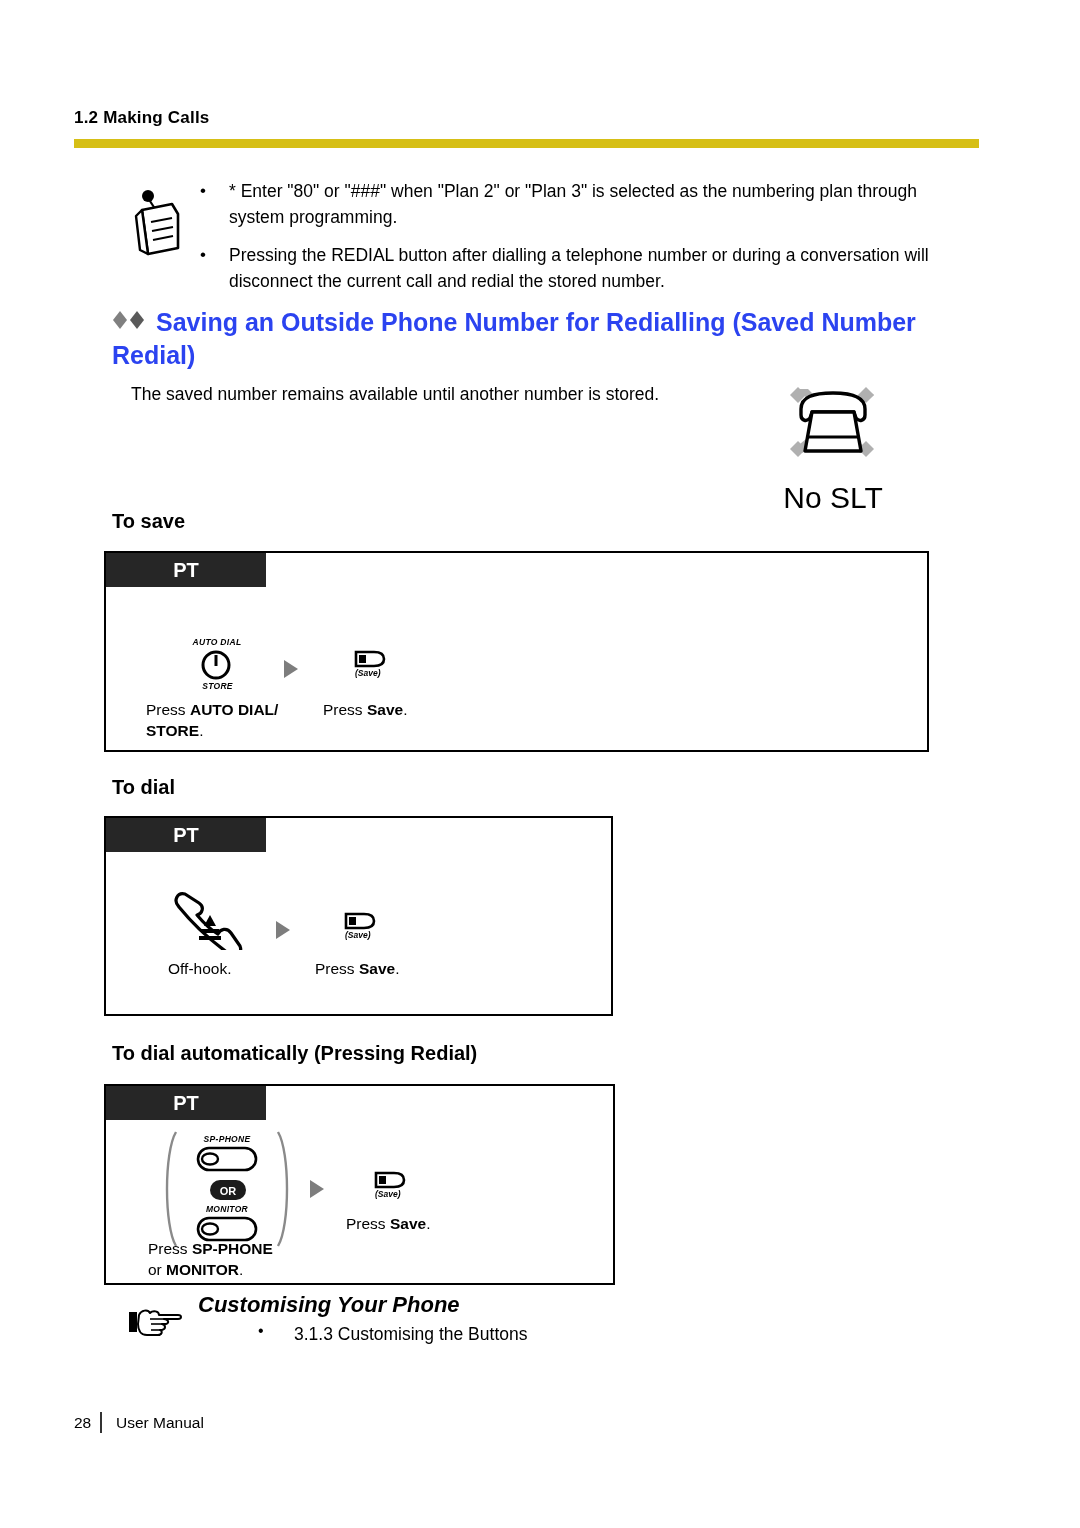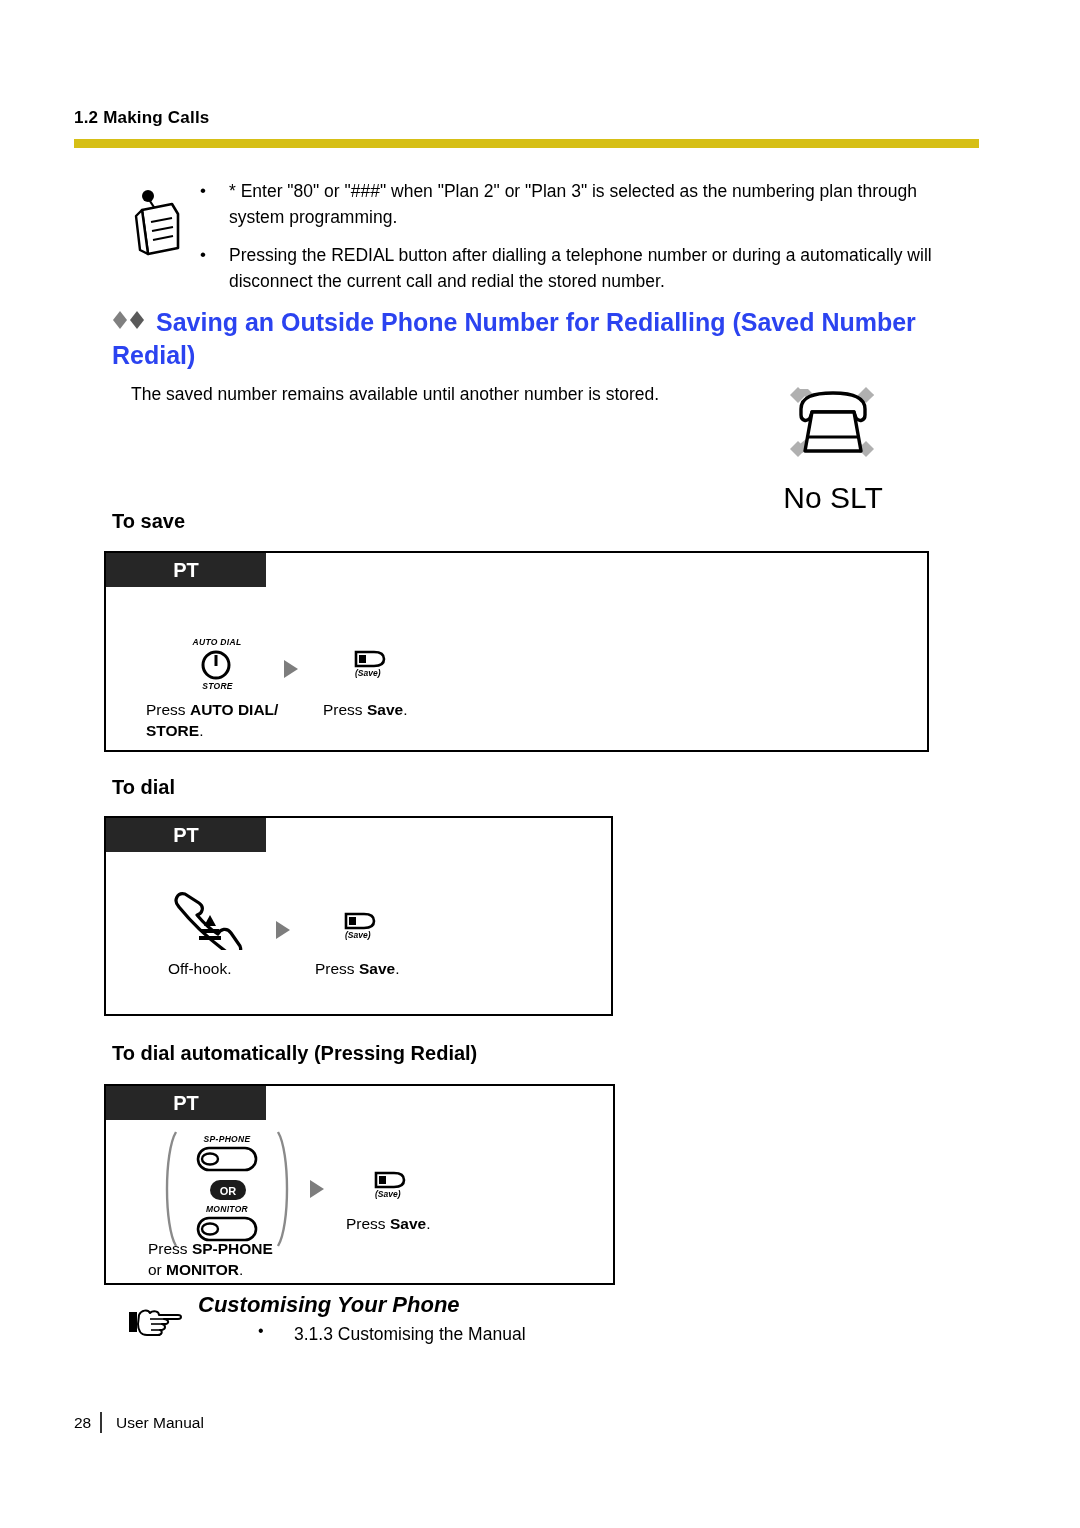--- a/index.html
+++ b/index.html
@@ -278,21 +278,21 @@
       <path d="M25 54 L45 50" stroke="#000" stroke-width="2.2"></path>
     </svg>
   </div>
   <ul class="note-list">
     <li>
       <span class="bullet">•</span>
       <span>* Enter "80" or "###" when "Plan 2" or "Plan 3" is selected as the numbering plan through system programming.</span>
     </li>
     <li>
       <span class="bullet">•</span>
-      <span>Pressing the REDIAL button after dialling a telephone number or during a automatically will disconnect the current call and redial the stored number.</span>
+      <span>Pressing the REDIAL button after dialling a telephone number or during a conversation will disconnect the current call and redial the stored number.</span>
     </li>
   </ul>
 </div>
 
 <div class="section-heading">
   <span class="dia">
     <svg width="34" height="20" viewBox="0 0 34 20">
       <polygon points="8,1 15,10 8,19 1,10" fill="#808080"></polygon>
       <polygon points="25,1 32,10 25,19 18,10" fill="#5a5a5a"></polygon>
     </svg>
@@ -475,21 +475,21 @@
       <path d="M31 11 L50 11" stroke="#000" stroke-width="2"></path>
       <path d="M36 15 L22 15" stroke="#000" stroke-width="1.6"></path>
       <path d="M34 20 L23 20" stroke="#000" stroke-width="1.6"></path>
       <path d="M32 26 L23 26" stroke="#000" stroke-width="1.6"></path>
     </svg>
   </div>
   <div class="cust-title">Customising Your Phone</div>
   <div class="cust-list">
     <span class="bullet">•</span>
     <div class="txt">
-      <div>3.1.3 Customising the Manual</div>
+      <div>3.1.3 Customising the Buttons</div>
     </div>
   </div>
 </div>
 
 <div class="footer">
   <span class="pageno">28</span>
   <span class="divider"></span>
   <span>User Manual</span>
 </div>
 

